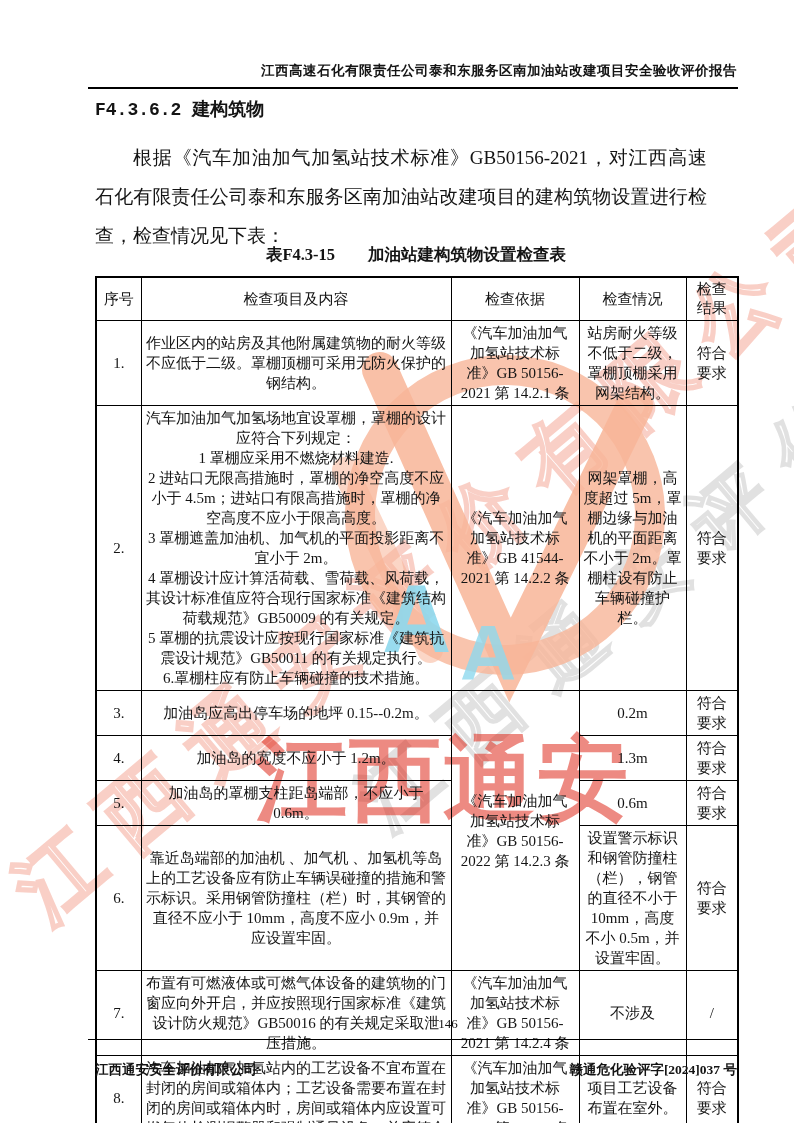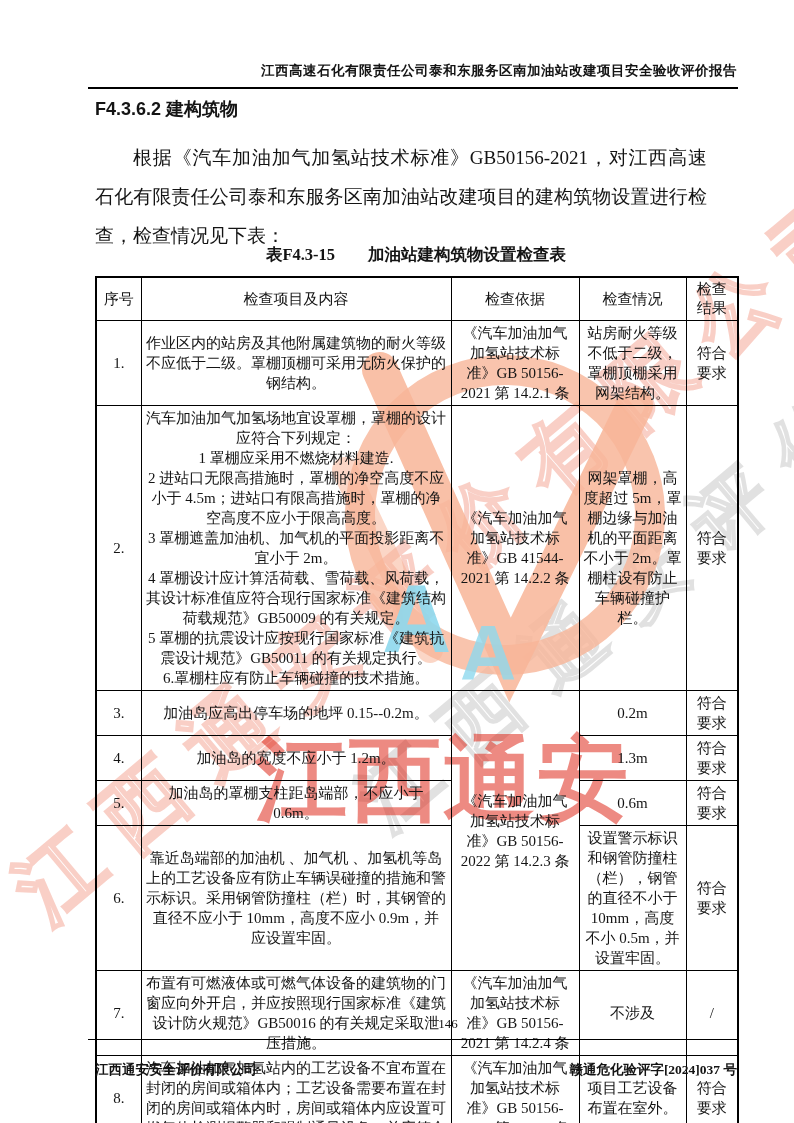--- a/index.html
+++ b/index.html
@@ -10,21 +10,21 @@
   }
   
   .layer-content{position:relative;z-index:1;}
   .wm{position:absolute;inset:0;z-index:0;pointer-events:none;overflow:hidden;}
   
   .doc-header{position:absolute;top:62px;left:95px;width:642px;text-align:right;
     font-size:13.5px;font-weight:bold;letter-spacing:.5px;}
   .header-rule{position:absolute;top:87px;left:88px;width:650px;border-top:2px solid #000;}
   
   .section-title{position:absolute;top:97px;left:95px;width:642px;
-    font-family:Liberation Sans, sans-serif;
+    font-family:Liberation Mono, monospace;
     font-size:18px;font-weight:bold;}
   .lead-para{position:absolute;top:138px;left:95px;width:612px;
     font-size:19px;line-height:39px;text-indent:2em;text-align:justify;}
   .table-title{position:absolute;top:244px;left:95px;width:642px;text-align:center;
     font-size:16.5px;font-weight:bold;}
   
   .check-table{position:absolute;top:276px;left:95px;width:642px;
     border-collapse:collapse;table-layout:fixed;font-size:15px;}
   .check-table td,.check-table th{
     border:1px solid #000;padding:2px 4px;vertical-align:middle;

